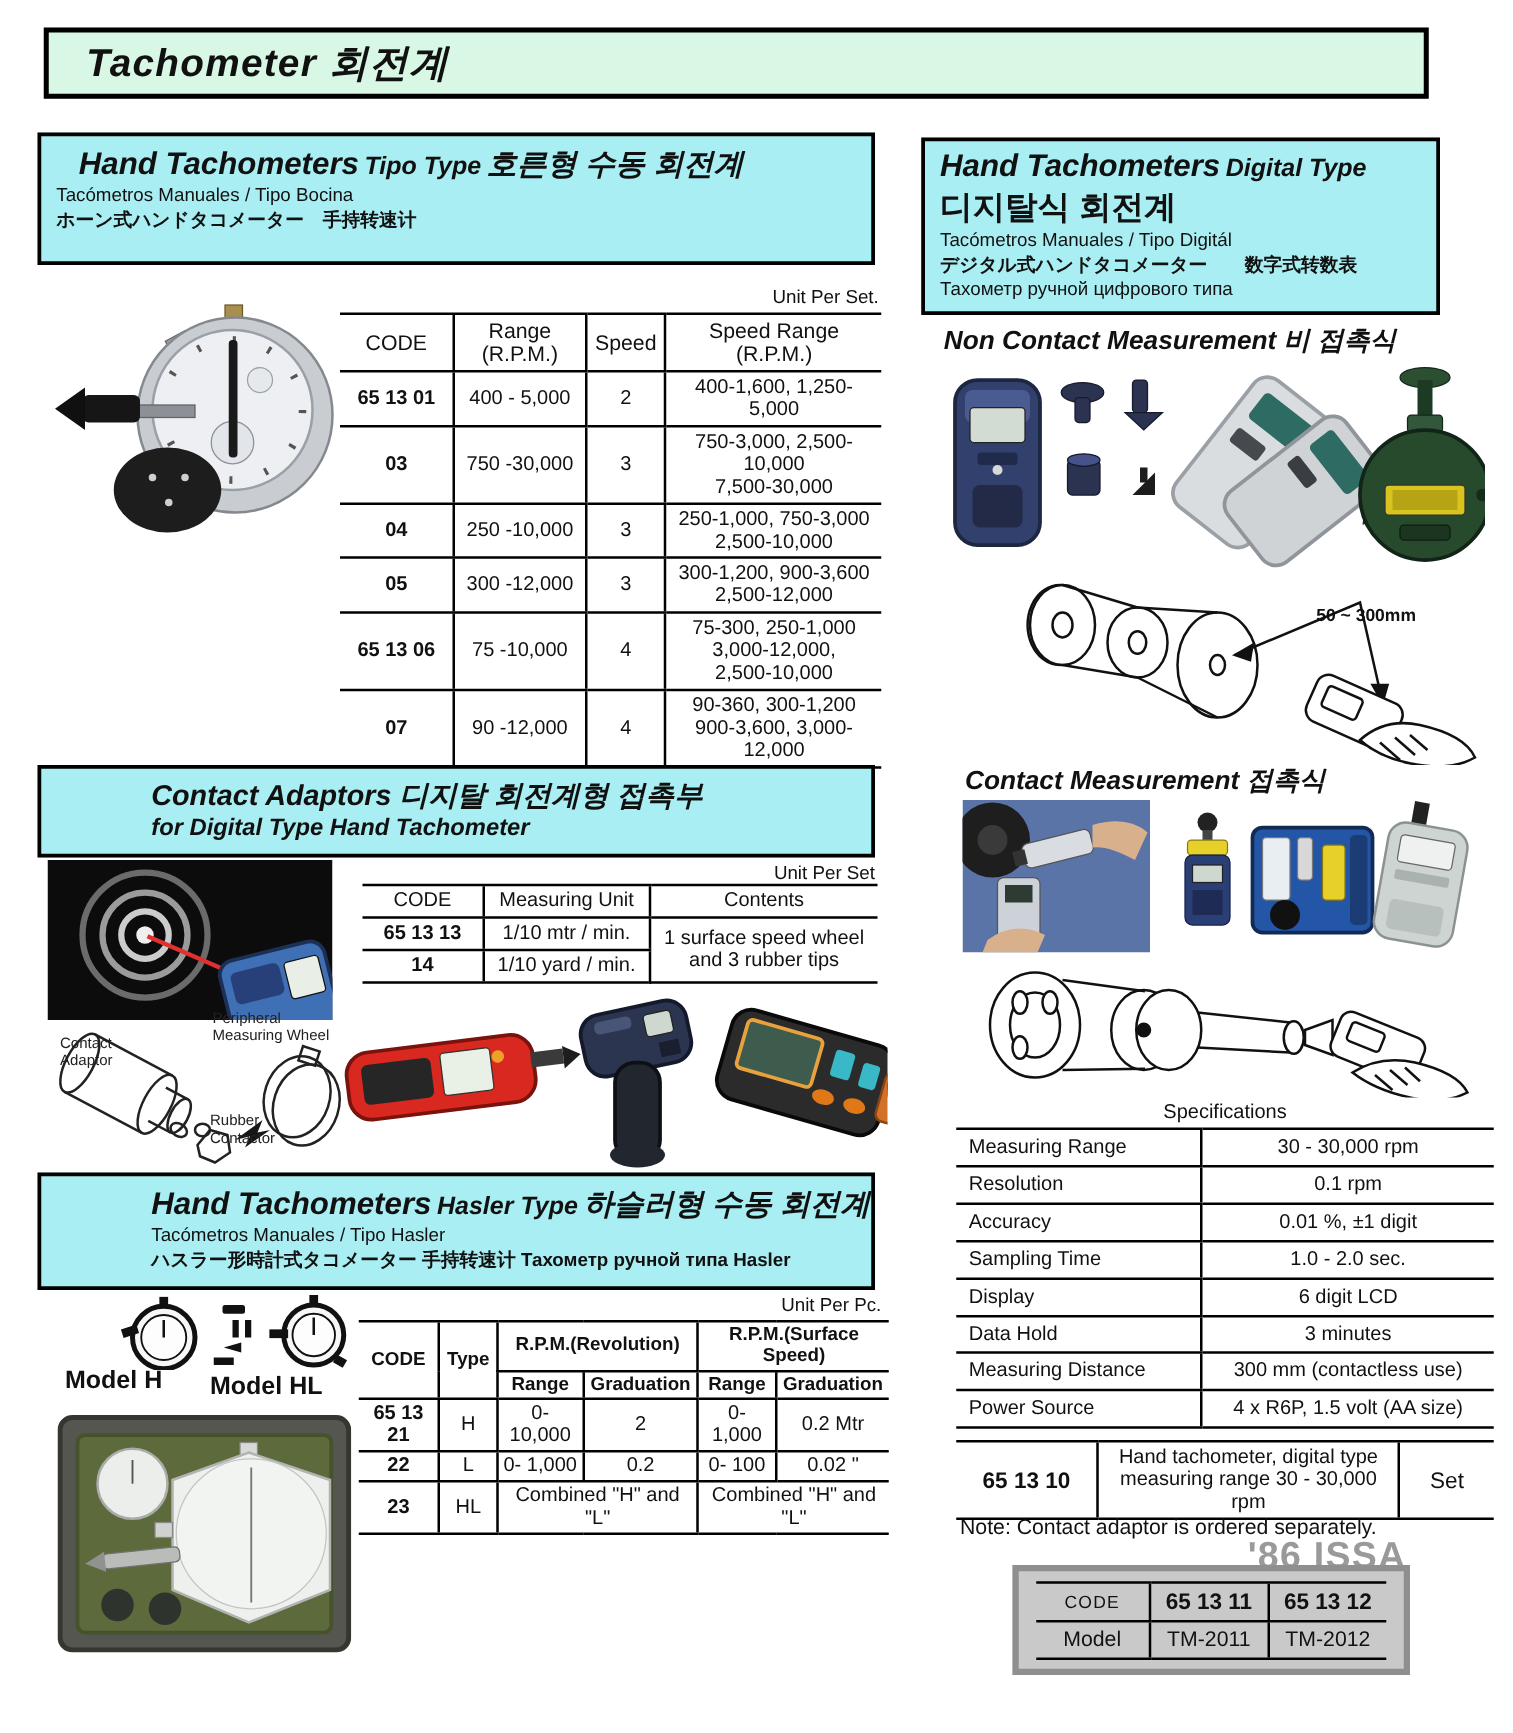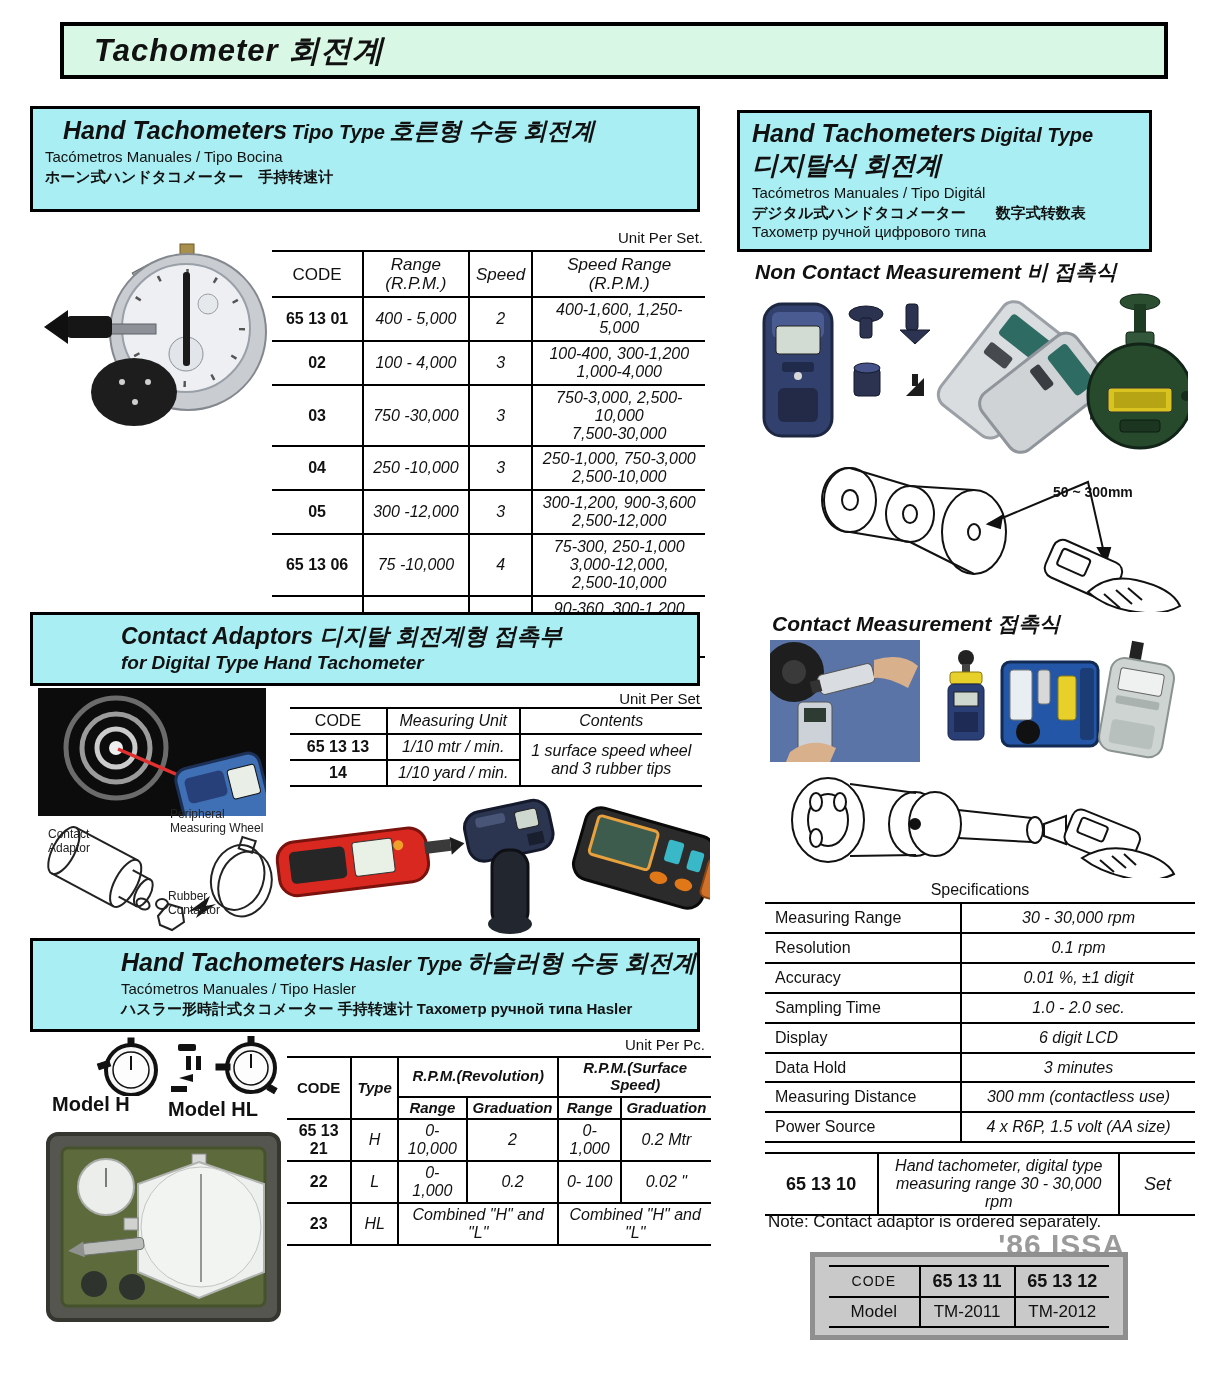--- a/index.html
+++ b/index.html
@@ -7,38 +7,37 @@
     width:1210px;height:1386px;position:relative;background:#fff;
     font-family:"Liberation Sans", sans-serif;color:#111;overflow:hidden;
   }
   .abs{position:absolute;}
 
   
   .top-banner{
     left:35px;top:22px;width:1108px;height:57px;background:#d8f7e4;
     border:4px solid #000;box-sizing:border-box;display:flex;align-items:center;
     padding-left:30px;
-    margin-left:25px;
   }
   .top-banner .t{font-size:31px;font-weight:bold;font-style:italic;letter-spacing:1px;}
   .sec-box{background:#a9eef2;border:3px solid #000;box-sizing:border-box;padding:6px 12px;}
   .sec-title{white-space:nowrap;}
   .t-en{font-size:25px;font-weight:bold;font-style:italic;}
   .t-type{font-size:20px;font-weight:bold;font-style:italic;}
   .t-ko{font-size:24px;font-weight:bold;font-style:italic;}
   .sub{font-size:15px;line-height:1.3;}
   .sub-ja{font-weight:600;}
 
   
   table{border-collapse:collapse;background:transparent;}
   .cat th,.cat td{
     border-top:2px solid #000;border-bottom:2px solid #000;
     padding:3px 6px;font-size:16px;line-height:1.12;vertical-align:middle;text-align:center;
   }
-  .cat th.vl,.cat td.vl{border-left:2px solid #000;font-style:italic;}
+  .cat th.vl,.cat td.vl{border-left:2px solid #000;}
   .pre{white-space:pre-line;}
   .c-code{font-weight:bold;text-align:right;padding-right:10px;}
   .c-left{text-align:left;padding-left:8px;}
   .unit-label{font-size:15px;text-align:right;}
 
   #horn-table{width:433px;}
   #horn-table th{font-weight:normal;font-size:17px;}
   #adaptor-table{width:412px;}
   #adaptor-table th{font-weight:normal;}
   #hasler-table{width:424px;}
@@ -118,27 +117,20 @@
       <th class="vl" style="width:50px;">Speed</th>
       <th class="vl" style="width:193px;">Speed Range (R.P.M.)</th>
     </tr>
   </thead>
   <tbody>
       <tr>
         <td class="c-code">65 13 01</td>
         <td class="vl">400 -  5,000</td>
         <td class="vl">2</td>
         <td class="vl pre c-left">400-1,600, 1,250-5,000</td>
-      </tr>
-      <tr>
-        <td class="c-code">02</td>
-        <td class="vl">100 -  4,000</td>
-        <td class="vl">3</td>
-        <td class="vl pre c-left">100-400, 300-1,200
-1,000-4,000</td>
       </tr>
       <tr>
         <td class="c-code">03</td>
         <td class="vl">750 -30,000</td>
         <td class="vl">3</td>
         <td class="vl pre c-left">750-3,000, 2,500-10,000
 7,500-30,000</td>
       </tr>
       <tr>
         <td class="c-code">04</td>
@@ -379,21 +371,21 @@
 "L"</td>
     </tr>
   </tbody>
 </table>
 
 <div class="abs sec-box" style="left:737px;top:110px;width:415px;height:142px;">
   <div class="sec-title">
     <span class="t-en">Hand Tachometers</span>
     <span class="t-type">Digital Type</span>
   </div>
-  <div style="font-size:26px;font-weight:bold;font-style:italic;">디지탈식 회전계</div>
+  <div style="font-size:26px;font-weight:bold;">디지탈식 회전계</div>
   <div class="sub">Tacómetros Manuales / Tipo Digitál</div>
   <div class="sub sub-ja">デジタル式ハンドタコメーター　　数字式转数表</div>
   <div class="sub">Тахометр ручной цифрового типа</div>
 </div>
 
 <div class="abs heading-it" style="left:755px;top:258px;font-size:21px;">Non Contact Measurement  비 접촉식</div>
 
 <svg class="abs" style="left:748px;top:292px;" width="440" height="168" viewBox="0 0 440 168">
 
   <rect x="16" y="12" width="68" height="132" rx="18" fill="#32406e" stroke="#1d2742" stroke-width="3"></rect>

